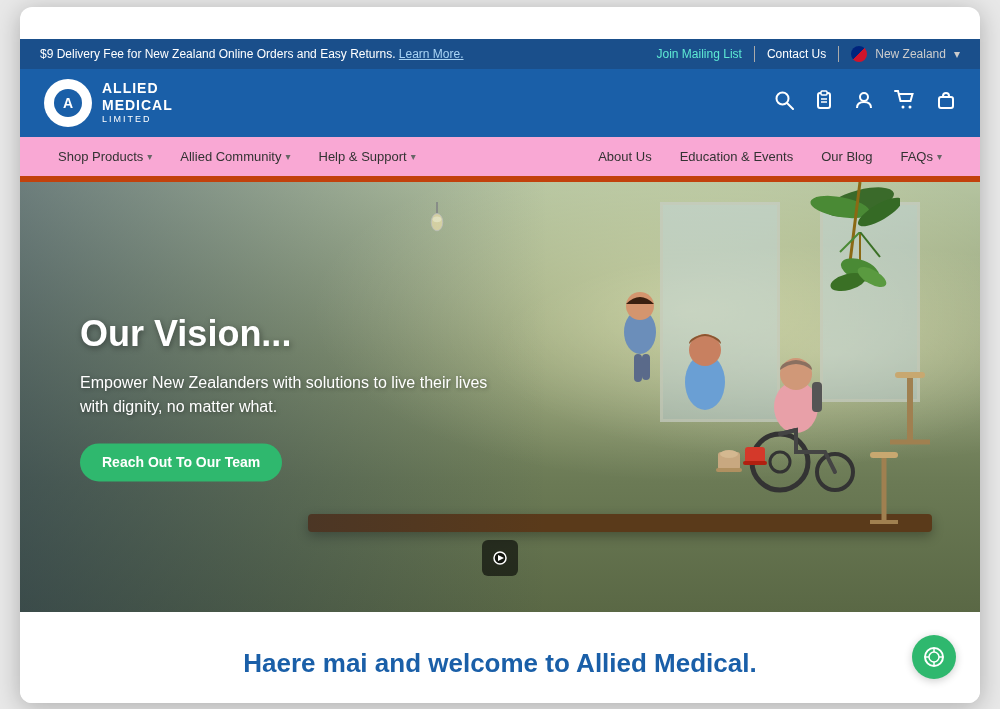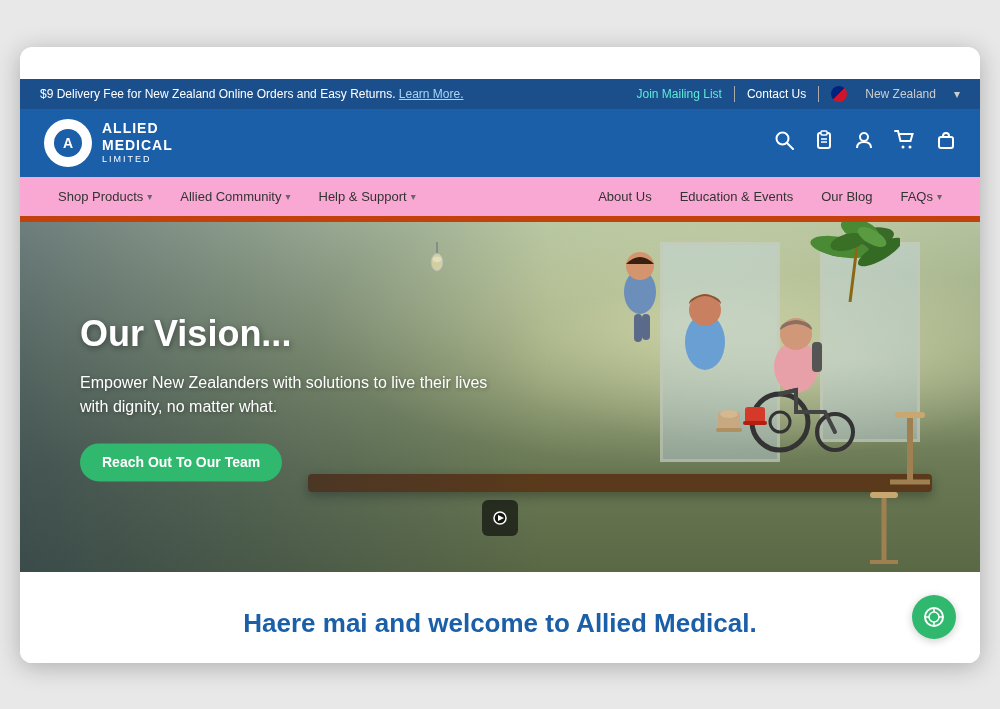--- a/index.html
+++ b/index.html
@@ -36,21 +36,21 @@
     .announcement-right {
       display: flex;
       gap: 12px;
       align-items: center;
       font-size: 12px;
     }
     .announcement-right span { color: #ccc; }
     .nz-flag {
       display: inline-flex;
       align-items: center;
-      gap: 18px;
+      gap: 8px;
       justify-content: flex-end;
     }
     .flag-circle {
       width: 16px;
       height: 16px;
       border-radius: 50%;
       background: linear-gradient(135deg, #00247d 50%, #cf142b 50%);
       display: inline-block;
     }
 
@@ -127,21 +127,21 @@
       white-space: nowrap;
     }
     .nav-chevron {
       font-size: 10px;
       color: #666;
     }
 
     
     .hero {
       position: relative;
-      height: 350px;
+      height: 430px;
       background: #8a9a7a;
       overflow: hidden;
     }
     
     .hero-scene {
       position: absolute;
       top: 0; left: 0; right: 0; bottom: 0;
       overflow: hidden;
     }
     .hero-scene-bg {

